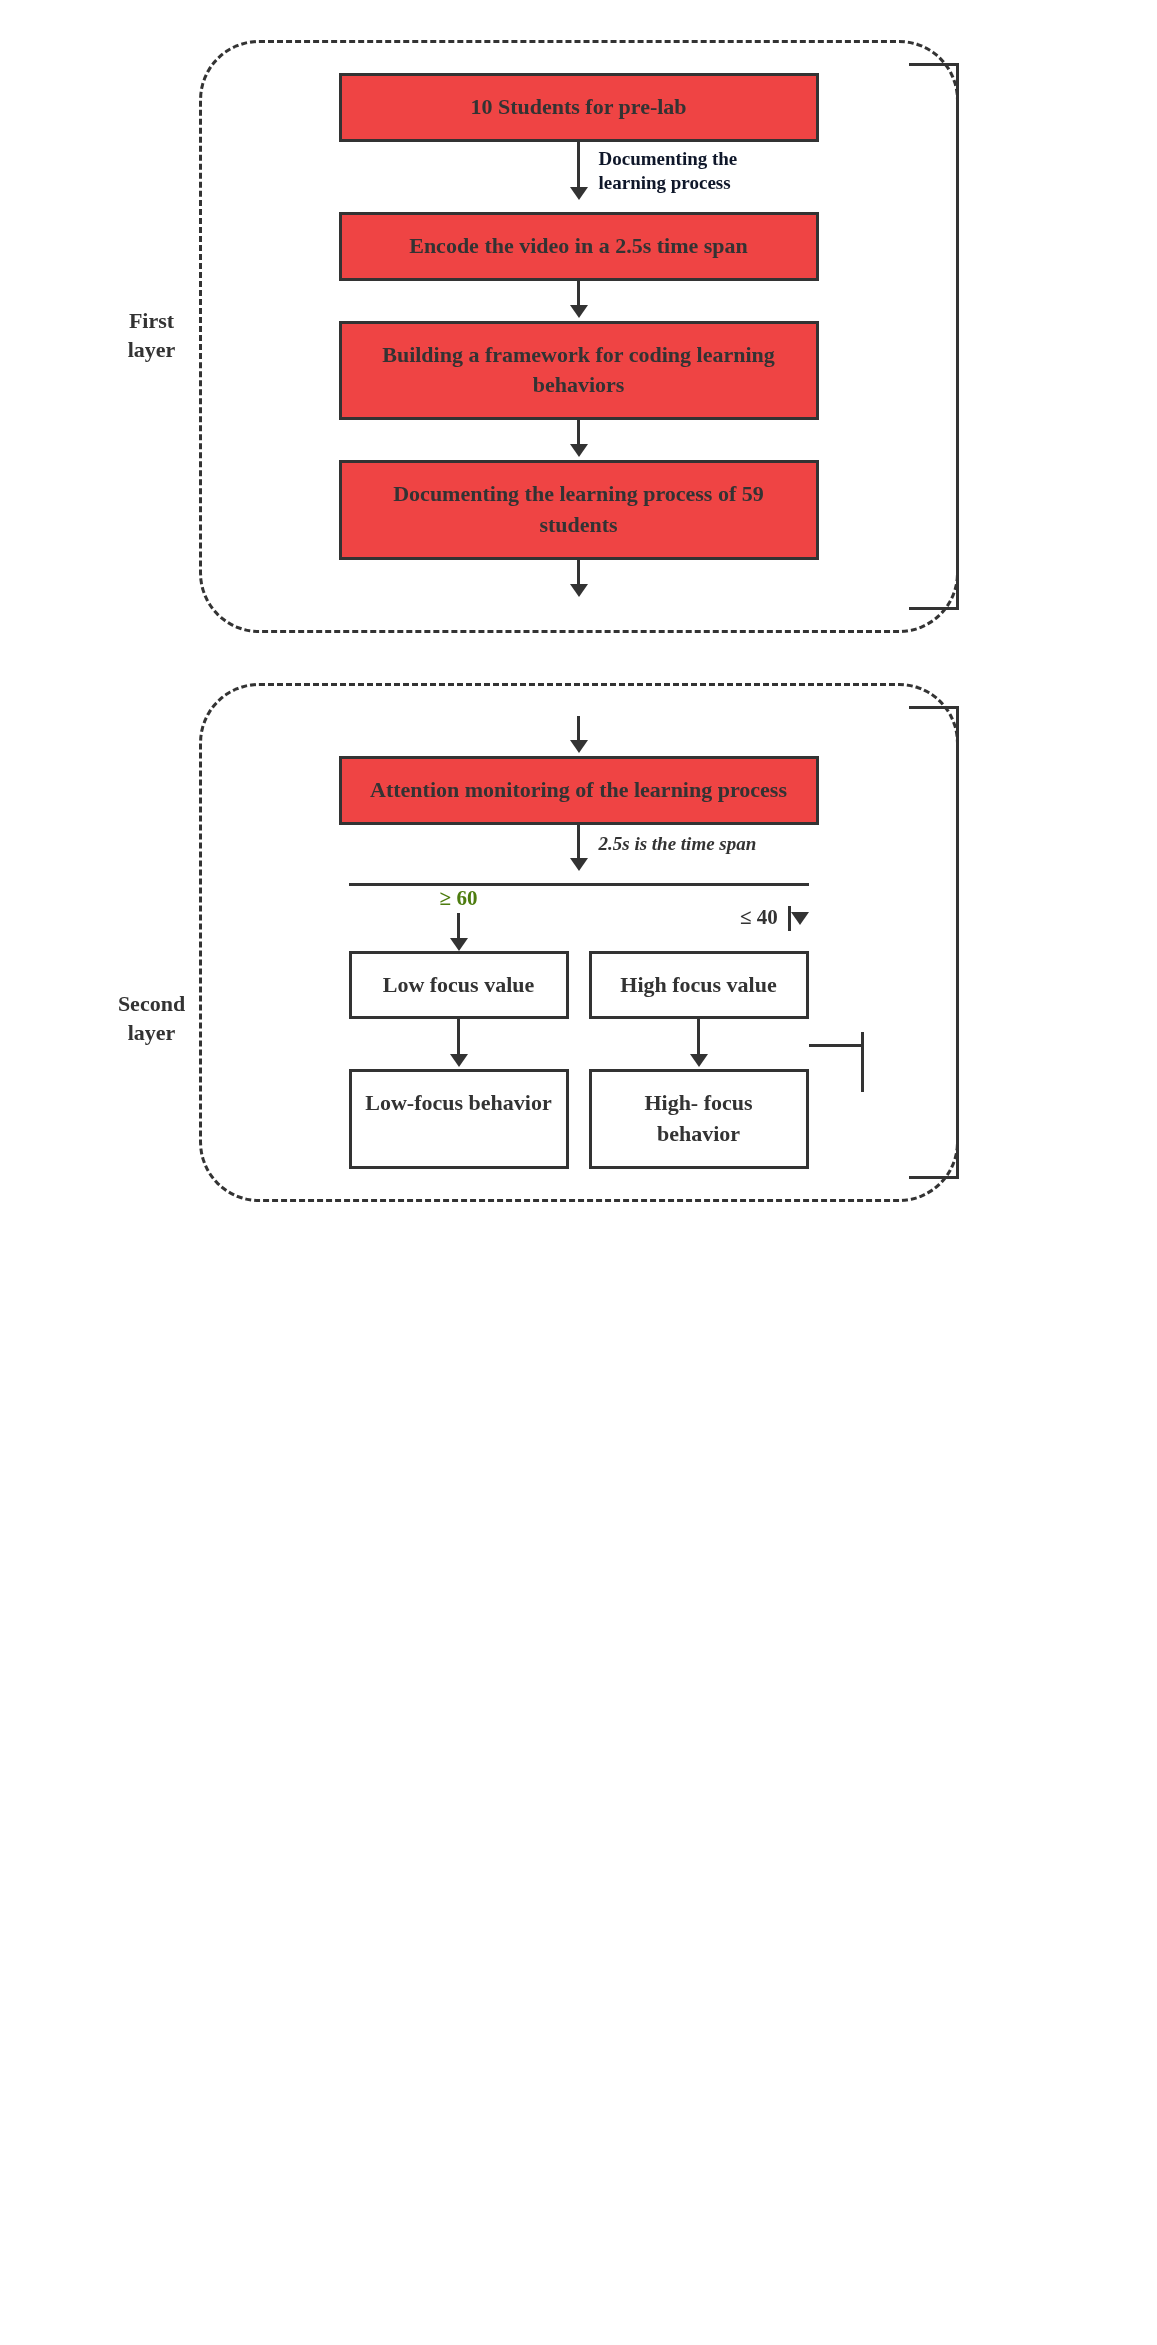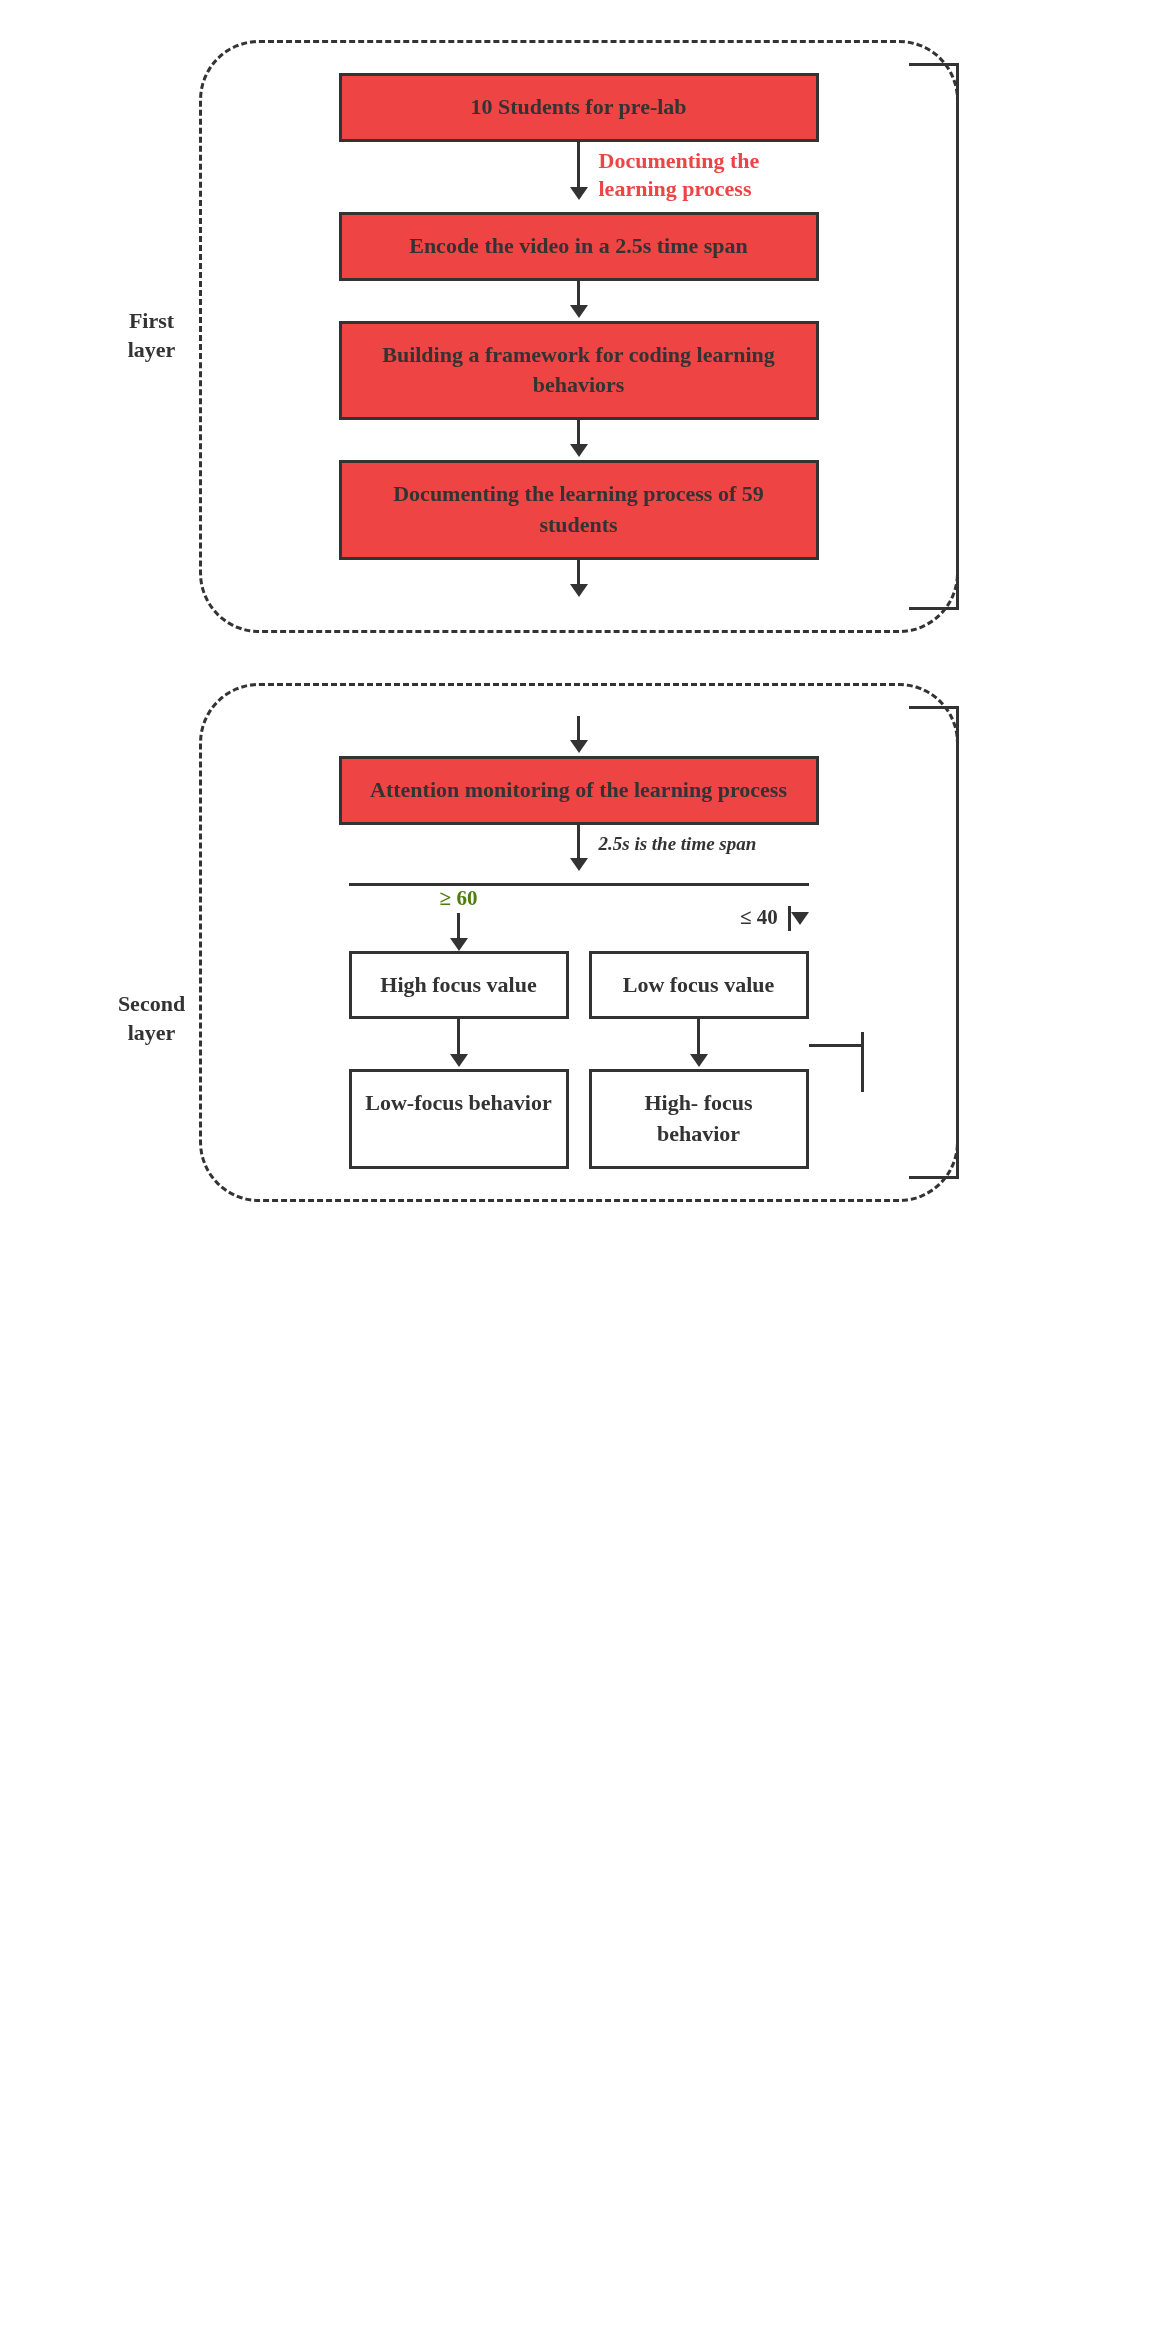--- a/index.html
+++ b/index.html
@@ -131,21 +131,21 @@
 
     <div class="flow-box box-wide">
       <span>10 Students for pre-lab</span>
     </div>
 
     <div style="display:flex; justify-content:center; align-items:flex-start; height:70px; position:relative;">
       <div style="position:absolute; left:50%; transform:translateX(-50%); display:flex; flex-direction:column; align-items:center; height:70px;">
         <div style="width:3px; height:45px; background:#333;"></div>
         <div style="width:0; height:0; border-left:9px solid transparent; border-right:9px solid transparent; border-top:13px solid #333;"></div>
       </div>
-      <div style="position:absolute; left:calc(50% + 20px); top:5px; font-size:22px; font-weight:bold; color:#ef4444; white-space:nowrap; line-height:1.3;">
+      <div style="position:absolute; left:calc(50% + 20px); top:5px; font-size:19px; font-weight:bold; color:#0f172a; white-space:nowrap; line-height:1.3;">
         Documenting the<br>learning process
       </div>
     </div>
 
     <div class="flow-box box-wide">
       <span>Encode the video in a 2.5s
 time span</span>
     </div>
 
     <div class="arrow-down"></div>
@@ -216,25 +216,25 @@
           <div style="font-size:21px; font-weight:bold; color:#333; margin-bottom:2px; text-align:right; width:100%; padding-right:10px;">
             <span>≤ 40</span>
           </div>
           <div style="width:3px; height:25px; background:#333;"></div>
           <div style="width:0; height:0; border-left:9px solid transparent; border-right:9px solid transparent; border-top:13px solid #333;"></div>
         </div>
       </div>
 
       <div class="split-row" style="margin-top:0;">
         <div class="flow-box-half">
+          <span>Low focus
+value</span>
+        </div>
+        <div class="flow-box-half">
           <span>High focus
-value</span>
-        </div>
-        <div class="flow-box-half">
-          <span>Low focus
 value</span>
         </div>
       </div>
 
       <div style="display:flex; justify-content:center; gap:20px; position:relative;">
 
         <div style="width:220px; display:flex; flex-direction:column; align-items:center; height:50px;">
           <div style="width:3px; height:35px; background:#333;"></div>
           <div style="width:0; height:0; border-left:9px solid transparent; border-right:9px solid transparent; border-top:13px solid #333;"></div>
         </div>

